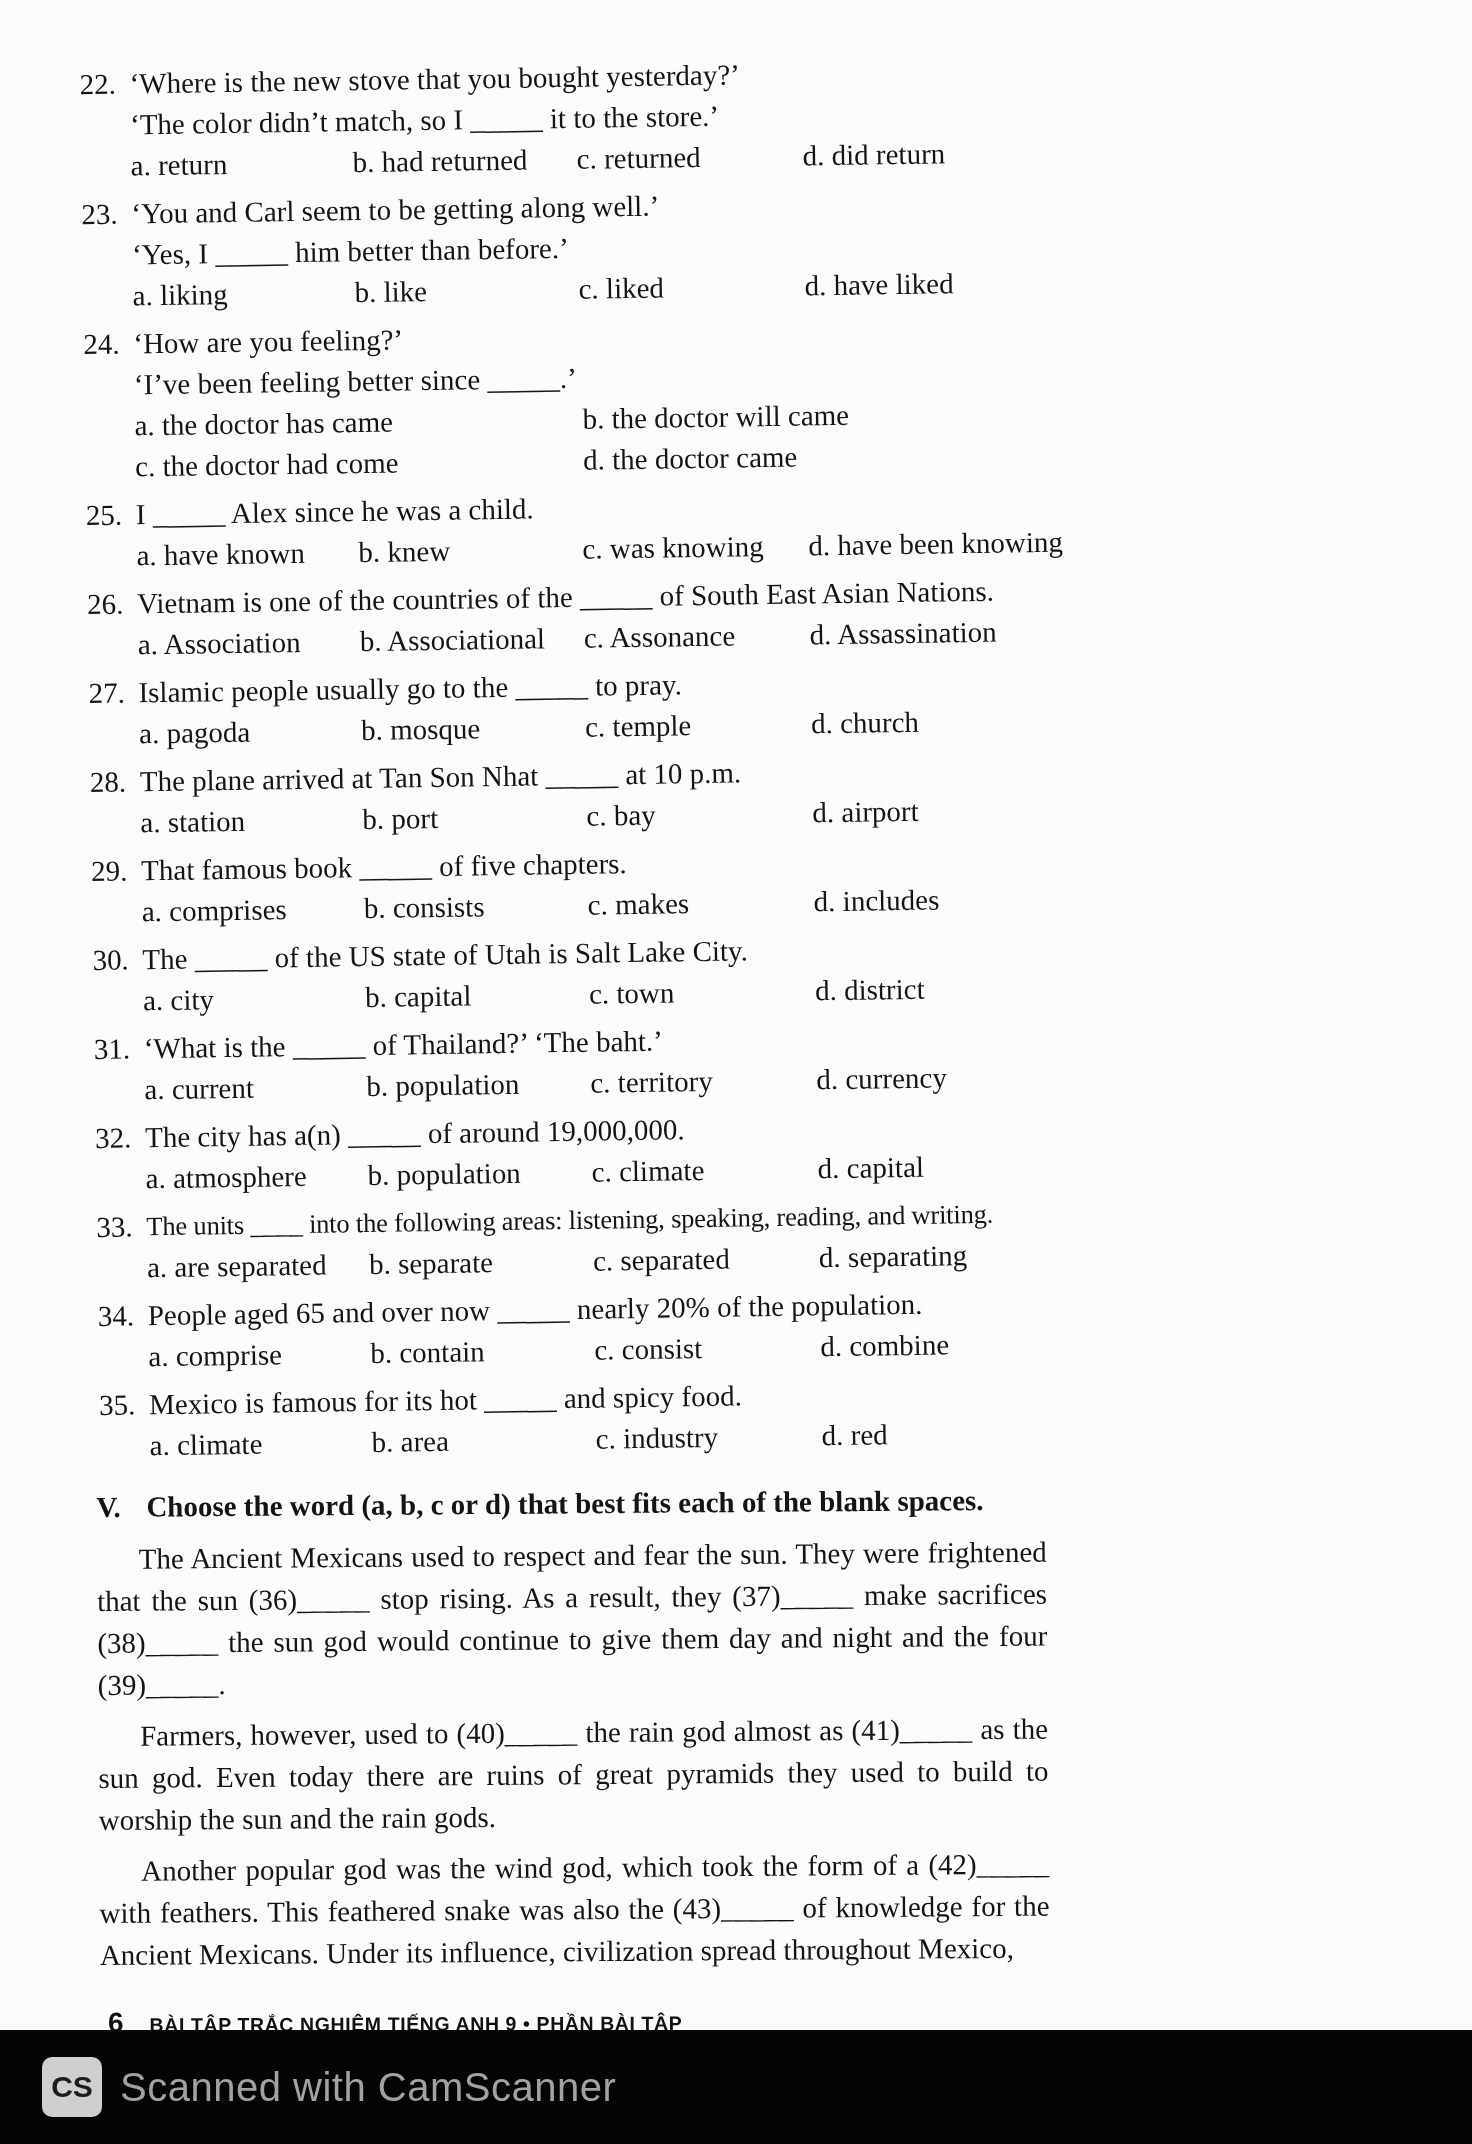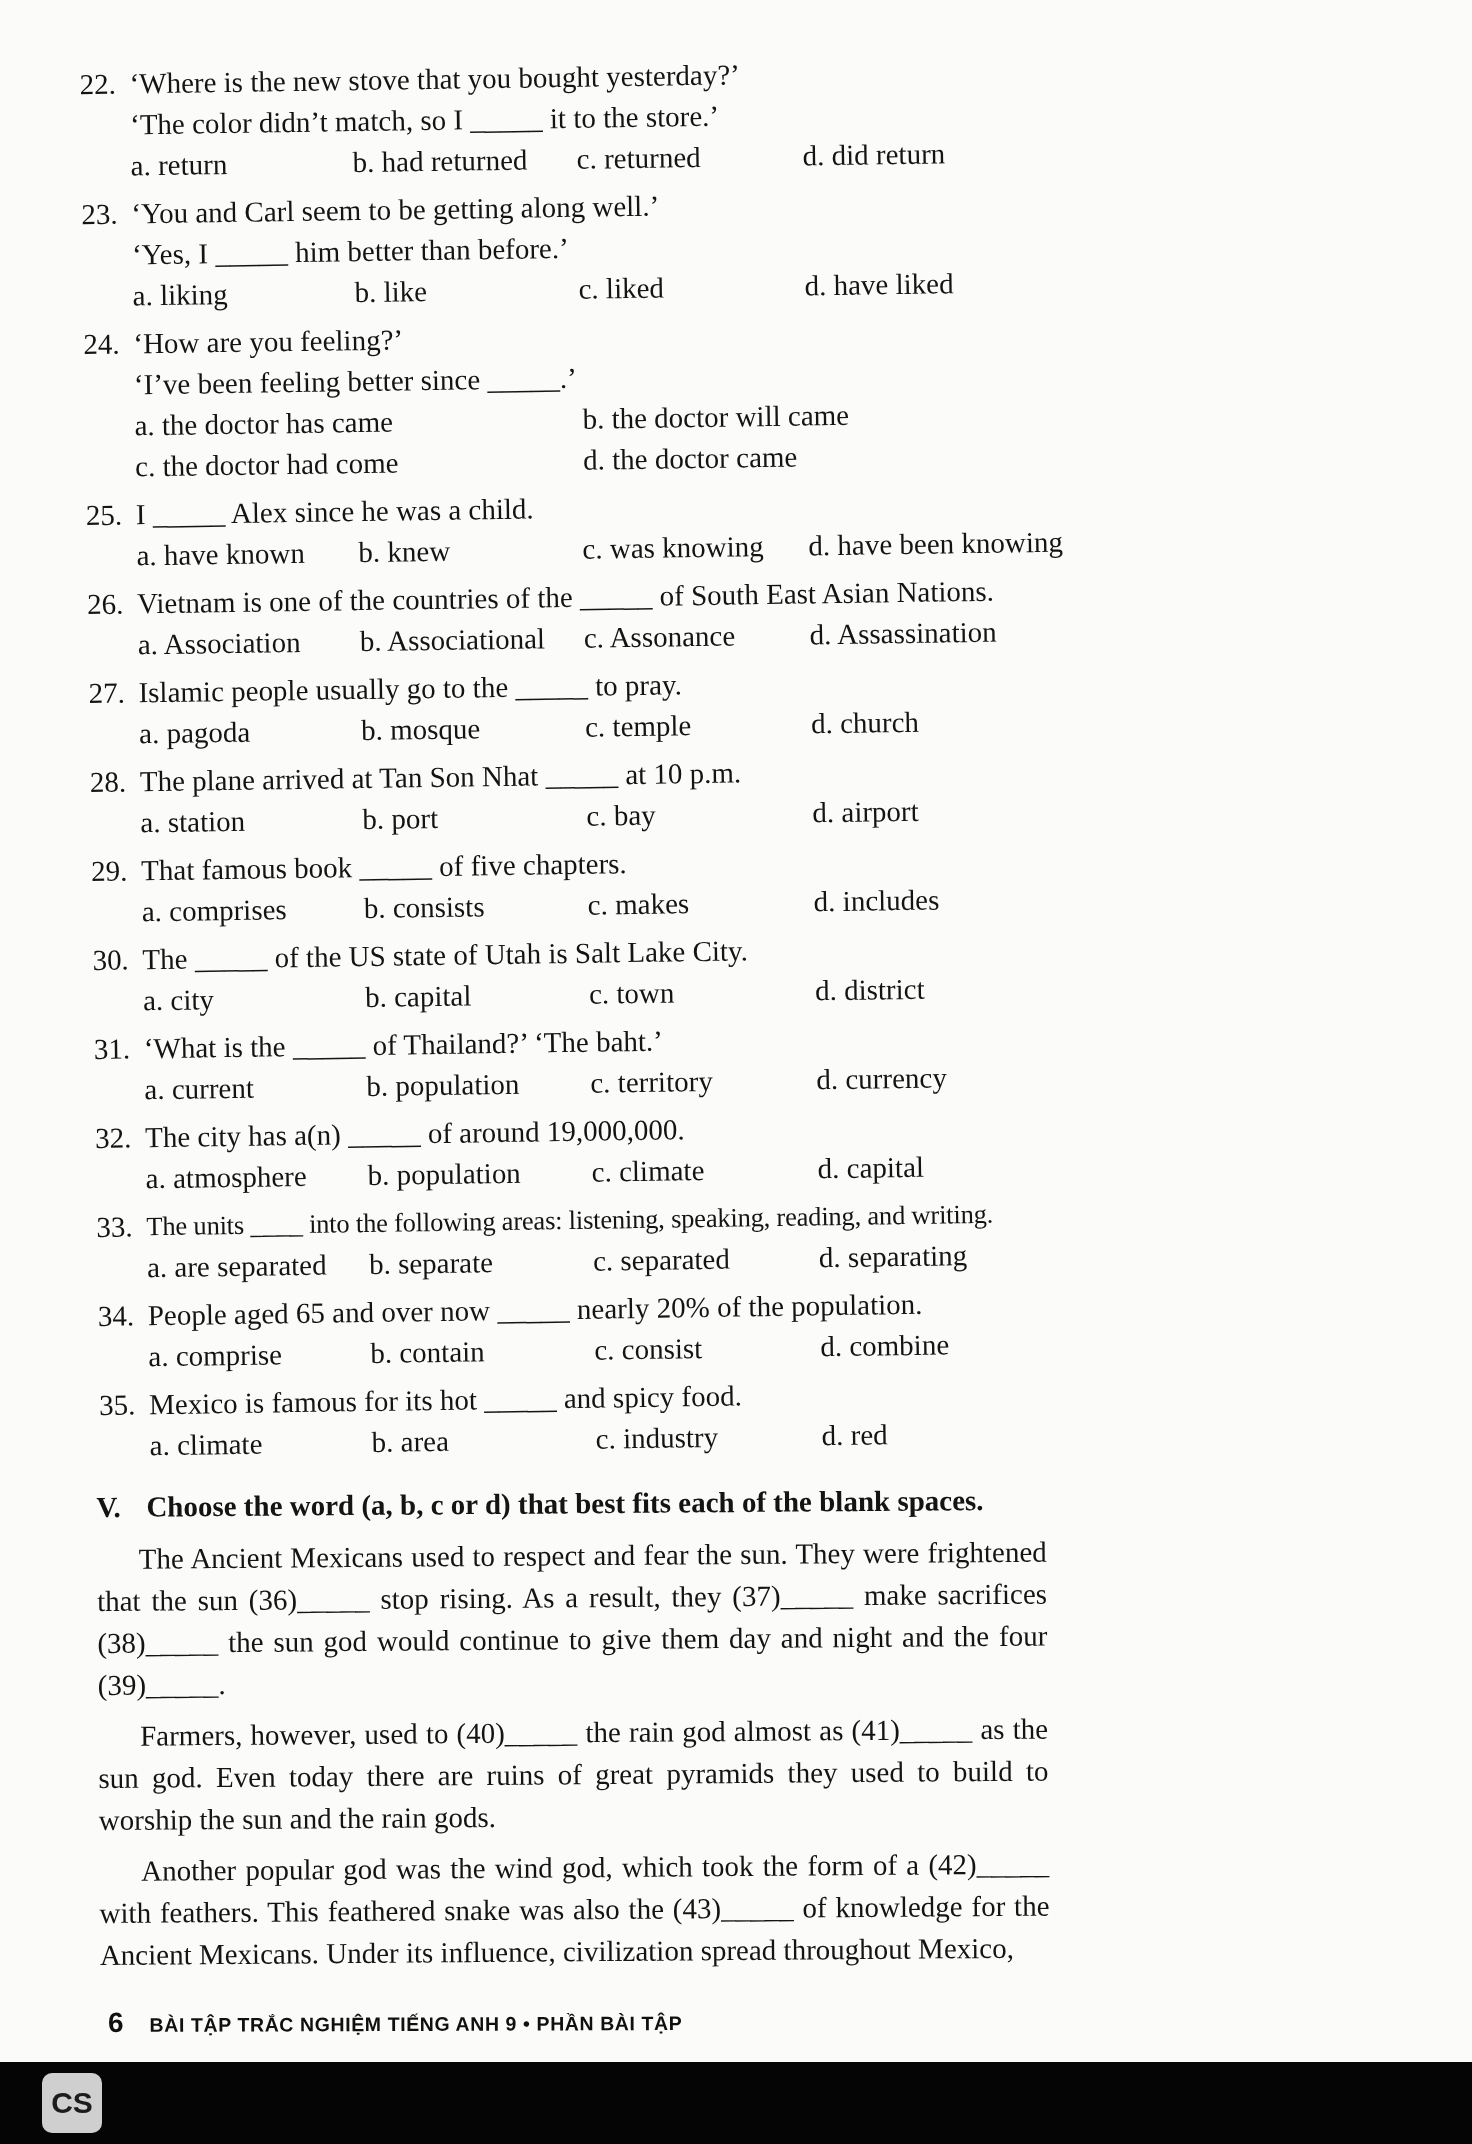--- a/index.html
+++ b/index.html
@@ -35,21 +35,21 @@
   .page-footer{
     position:absolute;left:108px;top:2006px;display:flex;align-items:baseline;gap:26px;
     font-family:"Liberation Sans", sans-serif;font-weight:bold;color:#101010;
     transform:rotate(-0.2deg);
   }
   .footer-num{font-size:28px;}
   .footer-text{font-size:19.5px;letter-spacing:0.6px;}
 
   
   .scan-bar{
-    position:absolute;left:0;right:0;bottom:0;height:82px;background:#050505;
+    position:absolute;left:0;right:0;bottom:0;height:114px;background:#050505;
     display:flex;align-items:center;padding-left:42px;gap:18px;
   }
   .cs-logo{
     width:60px;height:60px;background:#cfcfcf;border-radius:10px;
     display:flex;align-items:center;justify-content:center;
     font-family:"Liberation Sans", sans-serif;font-weight:bold;font-size:30px;color:#1c1c1c;
   }
   .scan-text{
     font-family:"Liberation Sans", sans-serif;font-size:40px;color:#a2a2a2;letter-spacing:0.5px;
   }
@@ -262,15 +262,16 @@
     </div>
   </div>
 
   <div class="page-footer">
     <span class="footer-num">6</span>
     <span class="footer-text">BÀI TẬP TRẮC NGHIỆM TIẾNG ANH 9  •  PHẦN BÀI TẬP</span>
   </div>
 
   <div class="scan-bar">
     <span class="cs-logo">CS</span>
+    <span class="scan-text">Scanned with CamScanner</span>
   </div>
 
 </div>
 
 </body></html>

